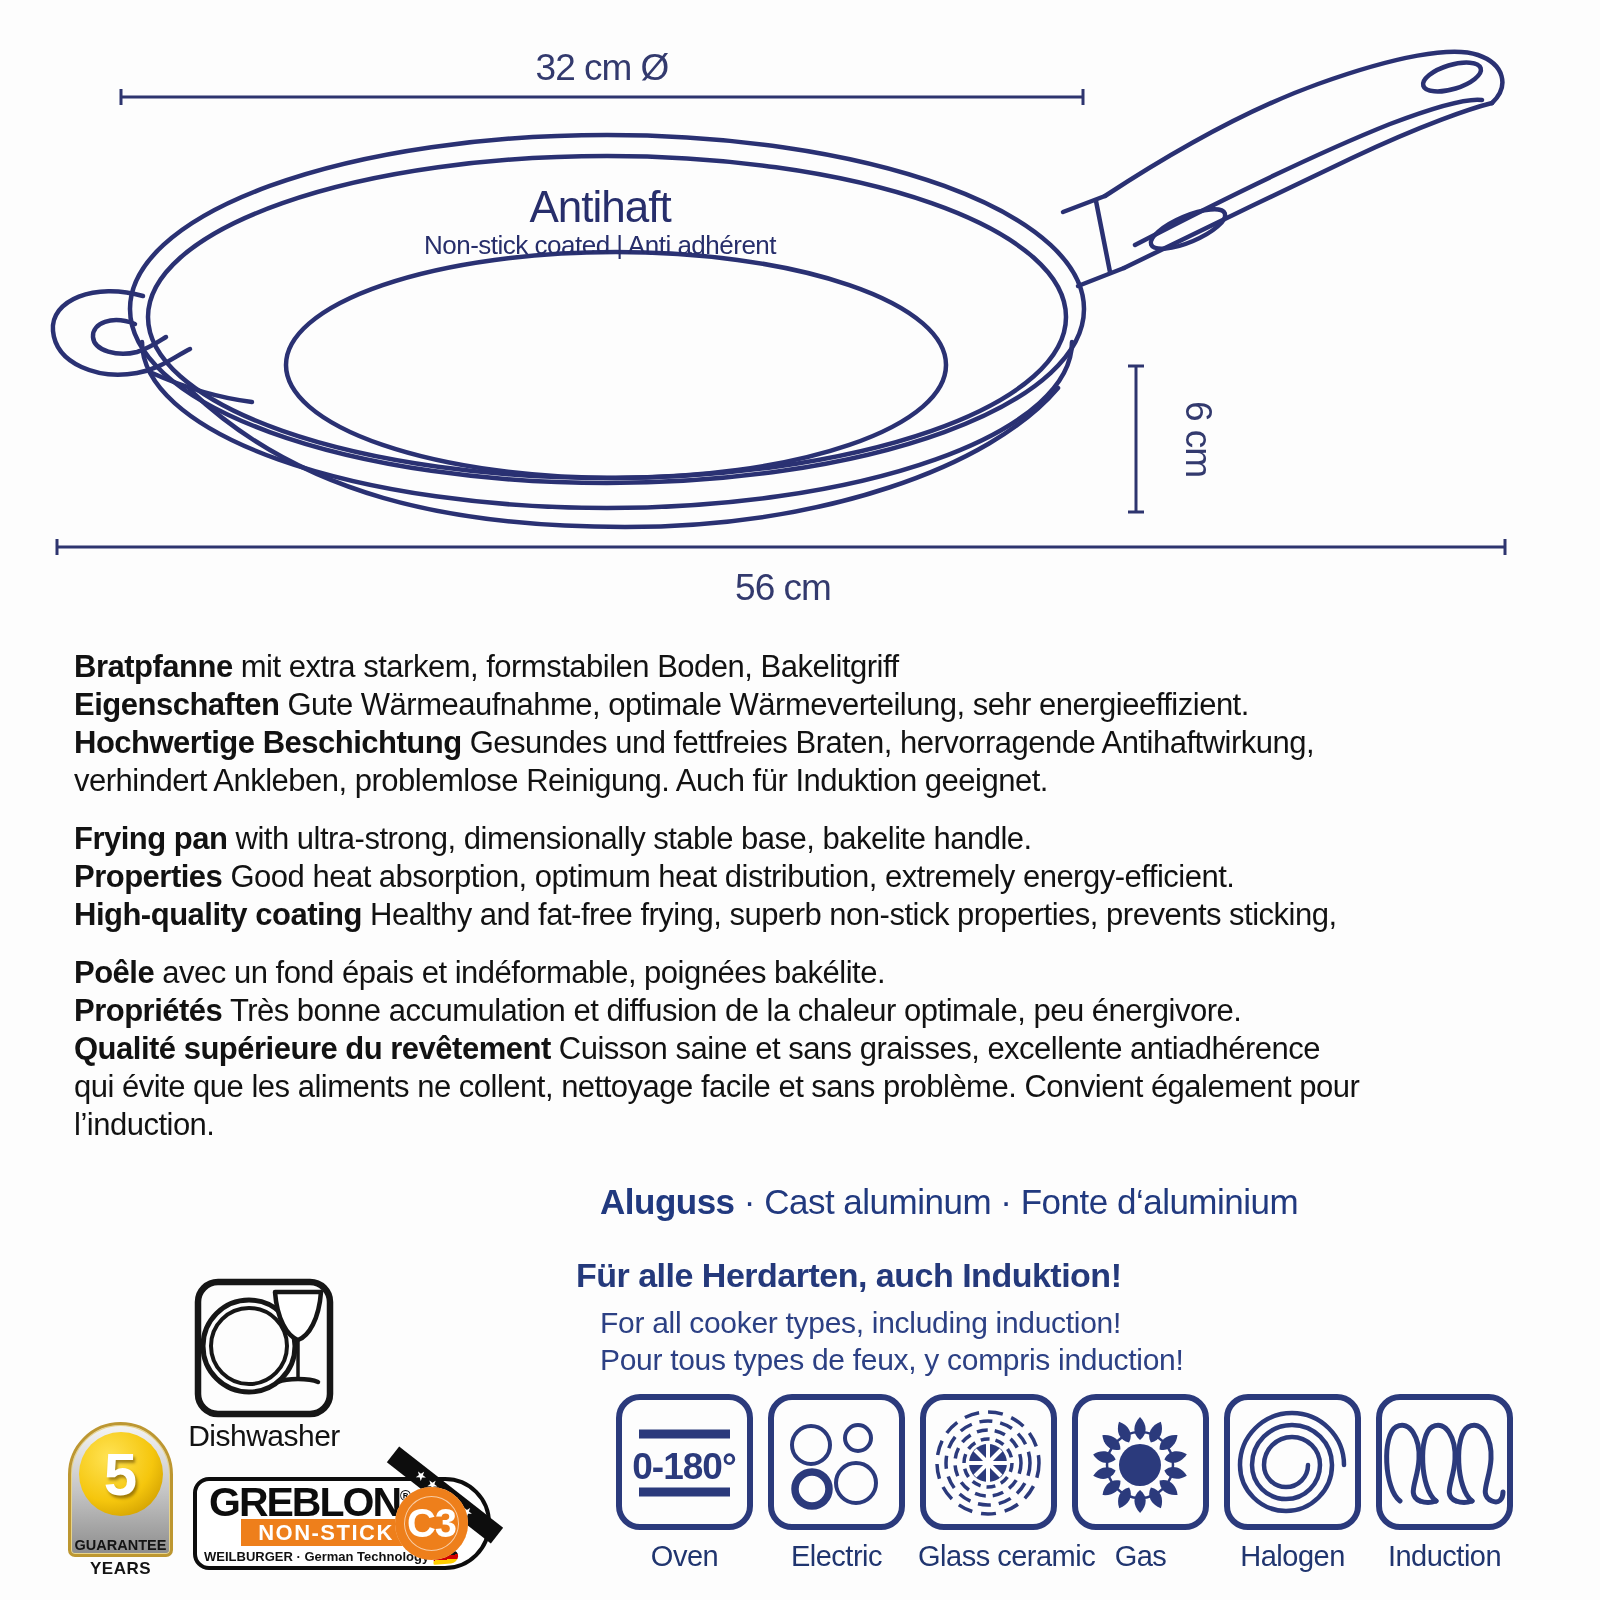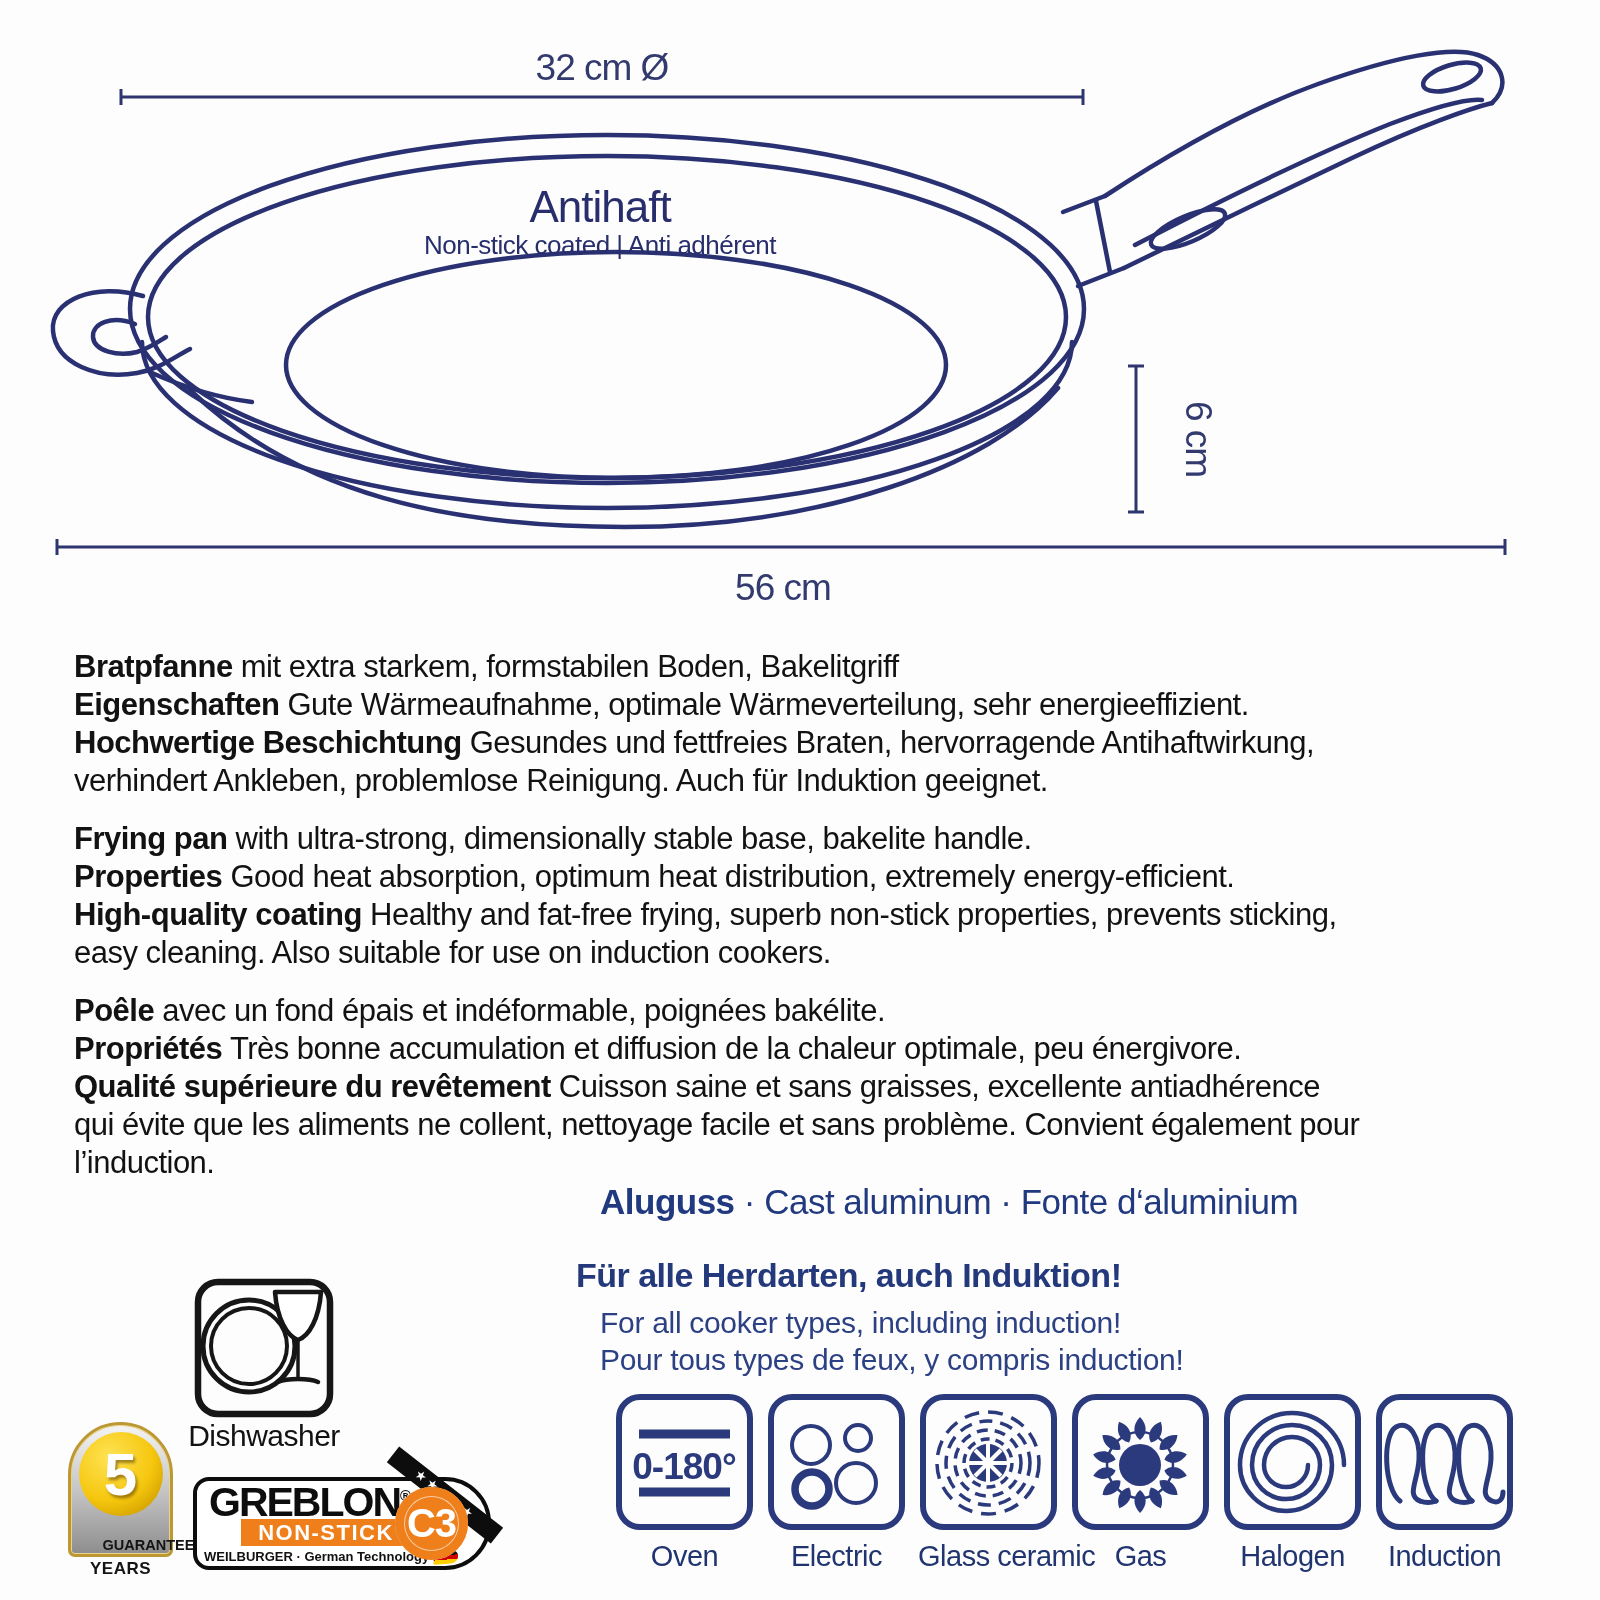--- a/index.html
+++ b/index.html
@@ -34,21 +34,21 @@
   
   .guarantee{position:absolute;left:68px;top:1422px;width:105px;height:135px;
      border-radius:53px 53px 7px 7px;
      background:linear-gradient(180deg,#f4f4f4,#c6c6c6 50%,#8d8d8d);
      border:3px solid #bd9731;box-shadow:inset 0 0 0 1px #e8d48a;box-sizing:border-box;}
   .g5{position:absolute;left:50%;top:7px;transform:translateX(-50%);width:84px;height:84px;border-radius:50%;
      background:radial-gradient(circle at 36% 30%,#ffe354,#f5c60d 55%,#cf9e00 85%,#a87c00);
      color:#fff;font-size:60px;font-weight:700;display:flex;align-items:center;justify-content:center;
      text-shadow:2px 3px 3px rgba(90,60,0,.55);}
   .gyears{position:absolute;top:94px;width:100%;text-align:center;font-size:17px;font-weight:700;color:#141414;letter-spacing:.5px;margin-top:40px;}
-  .gguar{position:absolute;top:112px;width:100%;text-align:center;font-size:14.5px;font-weight:700;color:#141414;padding-left:28px;}
+  .gguar{position:absolute;top:112px;width:100%;text-align:center;font-size:14.5px;font-weight:700;color:#141414;}
   
   .greblon{position:absolute;left:193px;top:1477px;width:298px;height:93px;background:#fff;
      border:4px solid #0d0d0d;border-radius:16px 46px 46px 16px;box-sizing:border-box;z-index:2;}
   .greblon-stars{position:absolute;right:-24px;top:4px;width:132px;height:20px;background:#0d0d0d;color:#fff;
      font-size:13px;letter-spacing:3px;text-align:center;line-height:20px;transform:rotate(38deg);z-index:1;}
   .greblon-brand{position:absolute;left:12px;top:-2px;font-size:41px;font-weight:700;letter-spacing:-2px;color:#0d0d0d;z-index:3;}
   .greblon-brand sup{font-size:15px;}
   .greblon-band{position:absolute;left:44px;top:38px;width:170px;height:27px;background:#ee7f1b;color:#fff;
      font-weight:700;font-size:22px;text-align:center;line-height:27px;letter-spacing:1.5px;z-index:3;}
   .greblon-sub{position:absolute;left:7px;top:68px;font-size:13px;font-weight:700;color:#101010;white-space:nowrap;z-index:3;}
@@ -117,21 +117,20 @@
   <div class="desc-block">
     <div class="dline"><b>Bratpfanne</b><span> mit extra starkem, formstabilen Boden, Bakelitgriff</span></div>
     <div class="dline"><b>Eigenschaften</b><span> Gute Wärmeaufnahme, optimale Wärmeverteilung, sehr energieeffizient.</span></div>
     <div class="dline"><b>Hochwertige Beschichtung</b><span> Gesundes und fettfreies Braten, hervorragende Antihaftwirkung,</span></div>
     <div class="dline"><b></b><span>verhindert Ankleben, problemlose Reinigung. Auch für Induktion geeignet.</span></div>
   </div>
   <div class="desc-block">
     <div class="dline"><b>Frying pan</b><span> with ultra-strong, dimensionally stable base, bakelite handle.</span></div>
     <div class="dline"><b>Properties</b><span> Good heat absorption, optimum heat distribution, extremely energy-efficient.</span></div>
     <div class="dline"><b>High-quality coating</b><span> Healthy and fat-free frying, superb non-stick properties, prevents sticking,</span></div>
-    <div class="dline"><b></b><span>easy cleaning. Also suitable for use on induction cookers.</span></div>
   </div>
   <div class="desc-block">
     <div class="dline"><b>Poêle</b><span> avec un fond épais et indéformable, poignées bakélite.</span></div>
     <div class="dline"><b>Propriétés</b><span> Très bonne accumulation et diffusion de la chaleur optimale, peu énergivore.</span></div>
     <div class="dline"><b>Qualité supérieure du revêtement</b><span> Cuisson saine et sans graisses, excellente antiadhérence</span></div>
     <div class="dline"><b></b><span>qui évite que les aliments ne collent, nettoyage facile et sans problème. Convient également pour</span></div>
     <div class="dline"><b></b><span>l’induction.</span></div>
   </div>
 </div>
 

